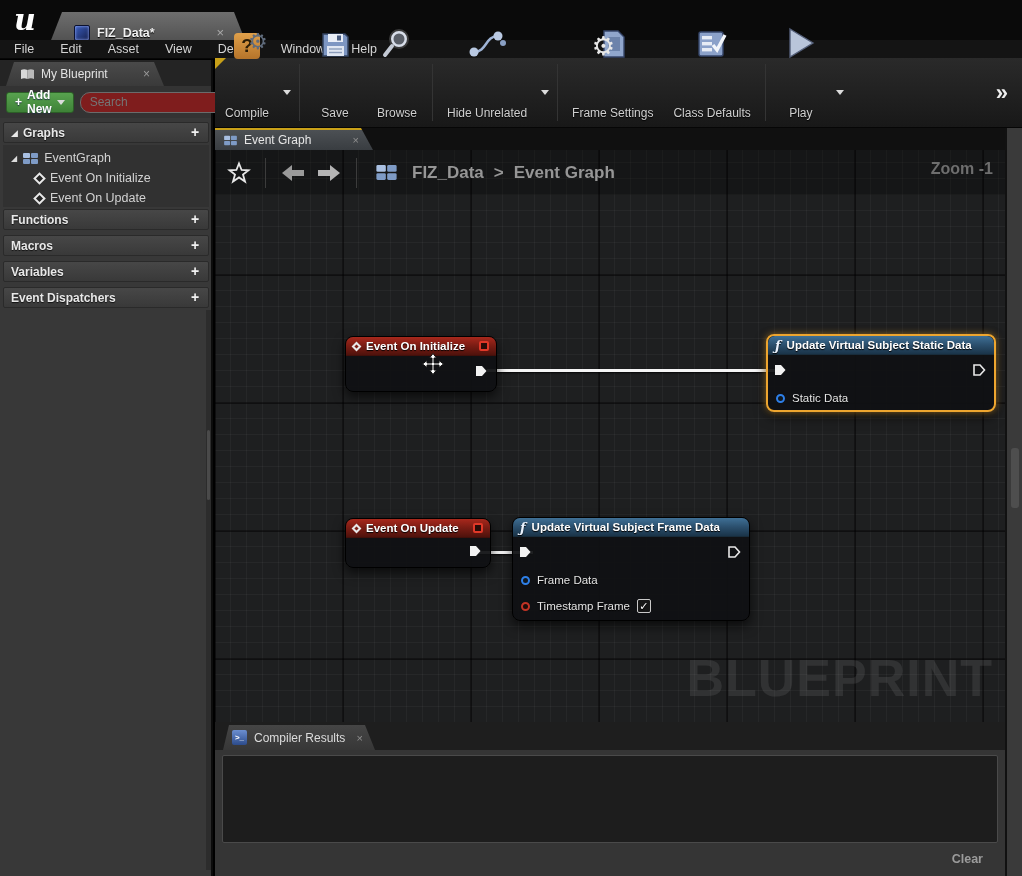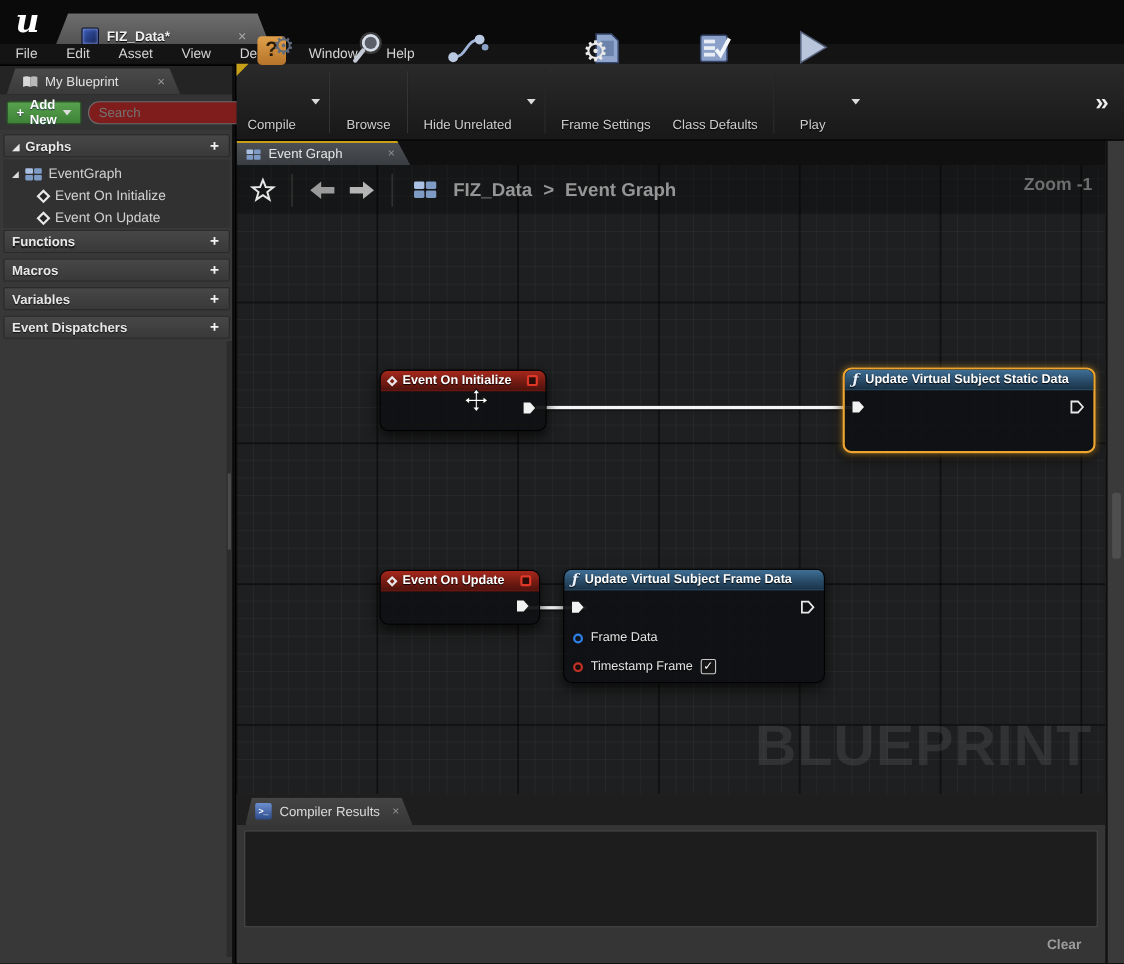--- a/index.html
+++ b/index.html
@@ -254,20 +254,33 @@
   <div class="tb-btn">
     <span class="ic" style="position:relative;">
       <span class="gear-glyph" style="left:14px; top:-4px;">⚙</span>
       <span class="compile-badge">?</span>
     </span>
     <span class="lbl">Compile</span>
   </div>
   <span class="caret tb-caret"></span>
   <div class="tb-sep"></div>
 
+  <div class="tb-btn">
+    <span class="ic">
+      <svg width="30" height="30" viewBox="0 0 30 30">
+        <path d="M3 5 L25 5 L28 8 L28 27 L3 27 Z" fill="#7d96c2" stroke="#32415e" stroke-width="1.5"></path>
+        <rect x="8" y="5" width="15" height="8" fill="#e9eef7"></rect>
+        <rect x="17" y="6.5" width="4" height="5" fill="#4a5d80"></rect>
+        <rect x="7" y="17" width="17" height="10" fill="#dfe6f2"></rect>
+        <line x1="9" y1="20" x2="22" y2="20" stroke="#8b9cbb" stroke-width="1.4"></line>
+        <line x1="9" y1="23.5" x2="22" y2="23.5" stroke="#8b9cbb" stroke-width="1.4"></line>
+      </svg>
+    </span>
+    <span class="lbl">Save</span>
+  </div>
   <div class="tb-btn">
     <span class="ic">
       <svg width="32" height="32" viewBox="0 0 32 32">
         <circle cx="18" cy="12" r="9" fill="#d8dee9" stroke="#3a3a3a" stroke-width="2"></circle>
         <circle cx="18" cy="12" r="5.5" fill="#5a5f68"></circle>
         <line x1="11" y1="19" x2="4" y2="28" stroke="#c3c9d4" stroke-width="4" stroke-linecap="round"></line>
       </svg>
     </span>
     <span class="lbl">Browse</span>
   </div>
@@ -395,20 +408,24 @@
     </div>
     <div class="pin-row exec-row">
       <svg width="14" height="14" viewBox="0 0 14 14" style="margin-left:-3px;">
         <path d="M2 2 L8 2 L12.5 7 L8 12 L2 12 Z" fill="#f2f2f2"></path>
       </svg>
       <span class="spacer"></span>
       <svg width="14" height="14" viewBox="0 0 14 14">
         <path d="M2 2 L8 2 L12.5 7 L8 12 L2 12 Z" fill="none" stroke="#e8e8e8" stroke-width="1.6"></path>
       </svg>
     </div>
+    <div class="pin-row">
+      <span class="pin-circle"></span>
+      <span>Static Data</span>
+    </div>
   </div>
 
   <div class="node" style="left:130px; top:368px; width:146px; height:50px;">
     <div class="node-hdr hdr-event">
       <span class="diamond" style="width:7px;height:7px;border-width:2px;background:#7d1d14;"></span>
       <span>Event On Update</span>
       <span class="delegate-box"></span>
     </div>
     <div class="pin-row exec-row" style="height:26px;">
       <span class="spacer"></span>

